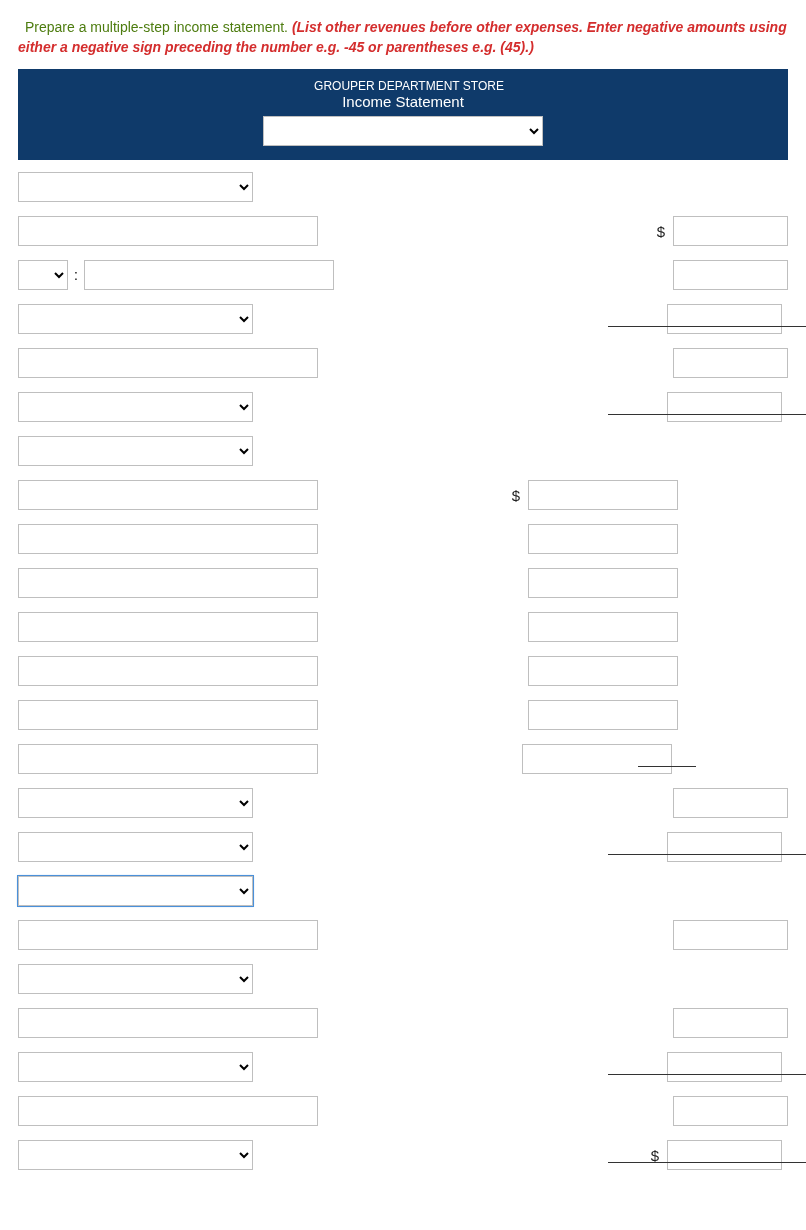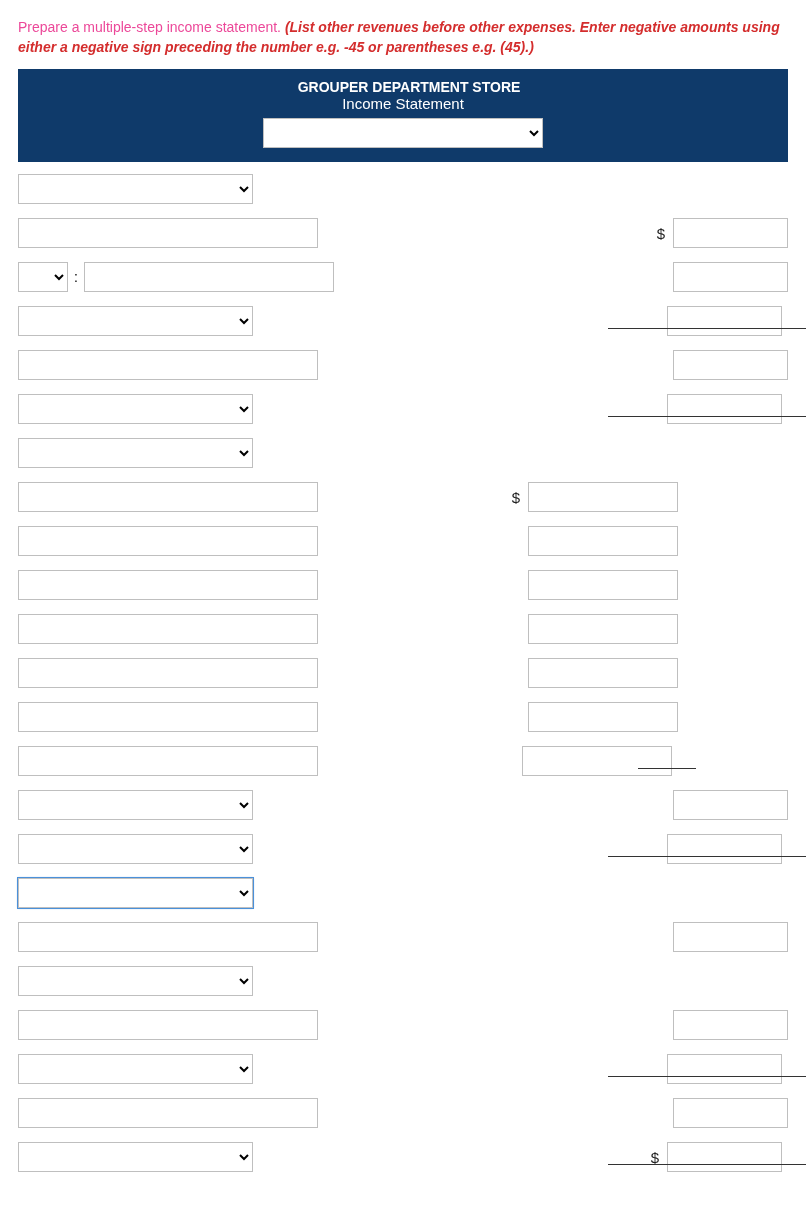--- a/index.html
+++ b/index.html
@@ -5,29 +5,29 @@
   * { box-sizing: border-box; }
   html, body { margin: 0; padding: 0; }
   body {
     font-family: Arial, Helvetica, sans-serif;
     font-size: 14px;
     color: #000;
     padding: 18px;
     width: 806px;
   }
   .instructions { margin-bottom: 12px; line-height: 1.4; }
-  .instr-normal { color: #ec4899; }
+  .instr-normal { color: #4d7c0f; margin-left: 7px; }
   .instr-em { color: #d42d2d; font-style: italic; font-weight: 600; }
   .header-block {
     background: #0f3a6a;
     color: #fff;
     text-align: center;
     padding: 10px 0 14px 0;
   }
-  .header-block .title1 { font-weight: bold; font-size: 14px; padding-left: 12px; }
+  .header-block .title1 { font-weight: normal; font-size: 12px; padding-left: 12px; }
   .header-block .title2 { font-weight: normal; font-size: 15px; }
   .header-block .sel-wrap { margin-top: 6px; }
   select, input[type="text"] {
     font-family: inherit;
     font-size: 14px;
     height: 30px;
     border: 1px solid #bfbfbf;
     background: #fff;
     padding: 2px 6px;
   }

